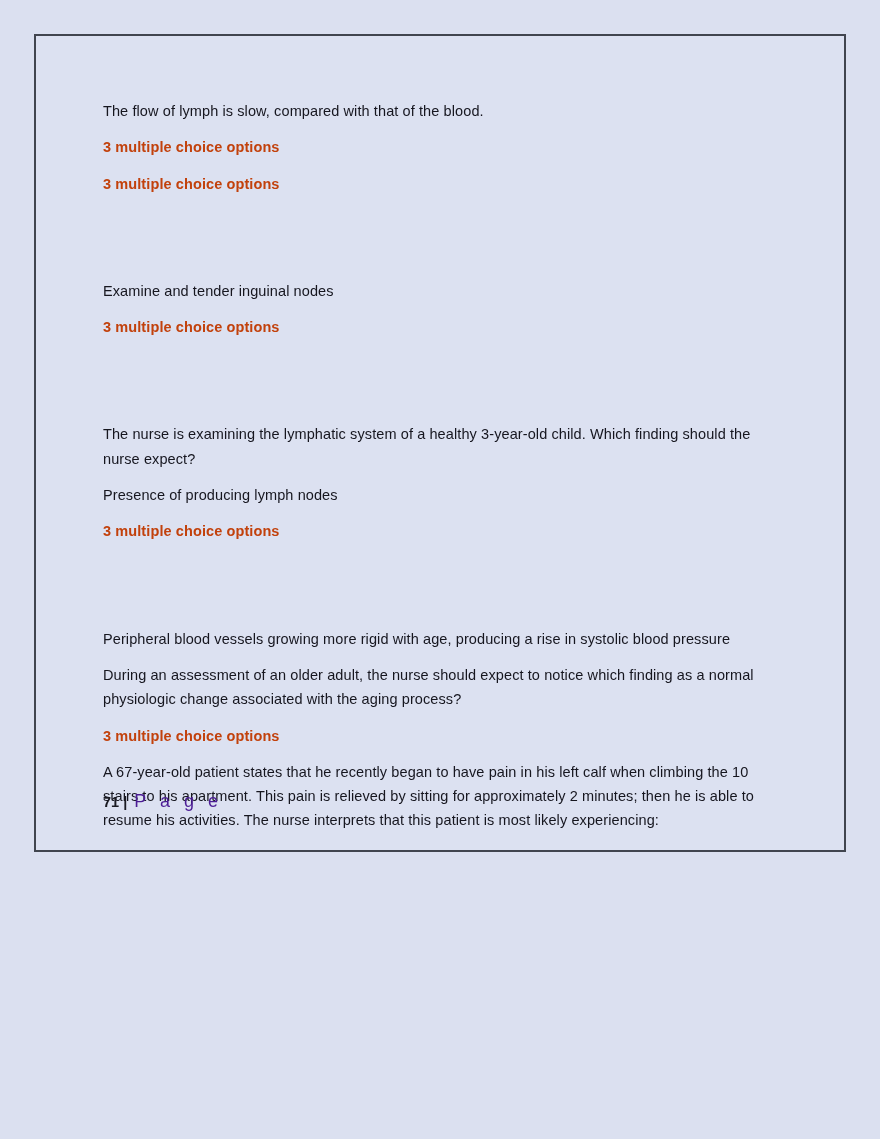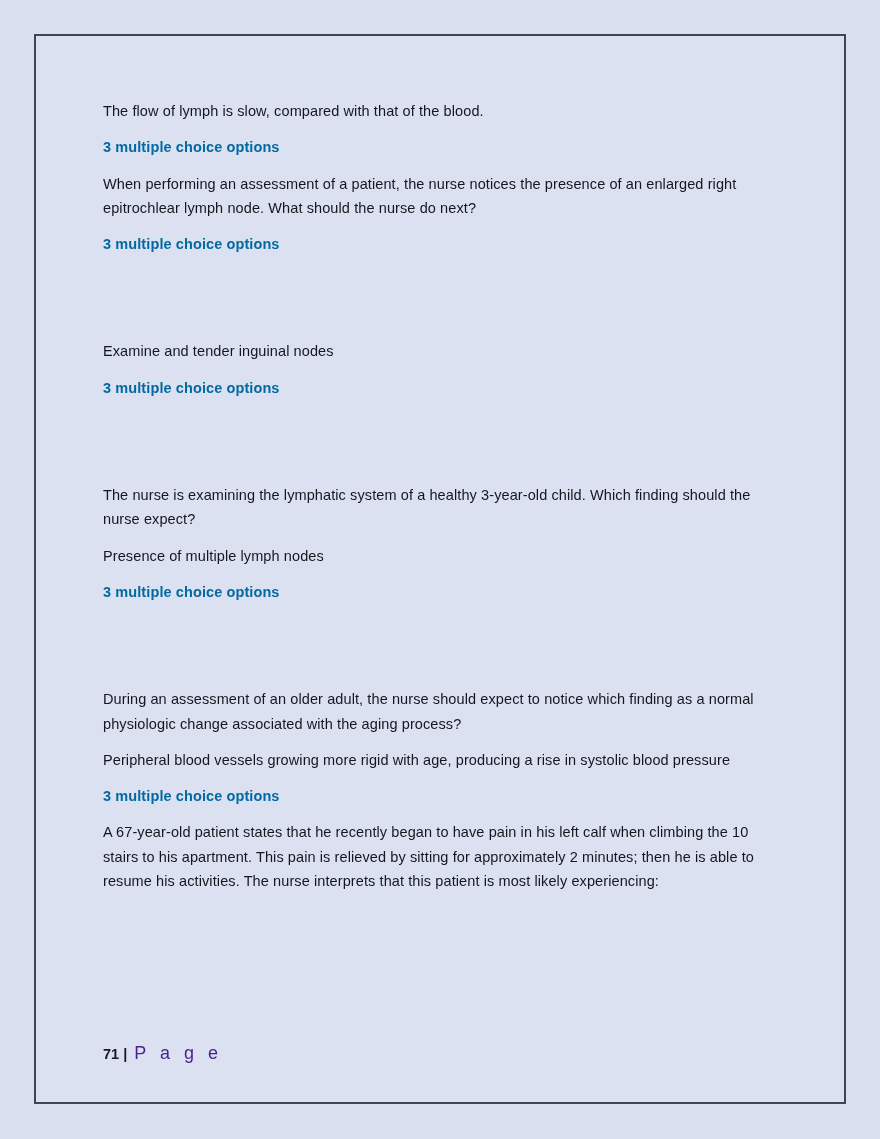--- a/index.html
+++ b/index.html
@@ -12,38 +12,38 @@
     background: #dbe0f0;
     font-family: "Liberation Sans", sans-serif;
     position: relative;
     overflow: hidden;
   }
   .page {
     position: absolute;
     left: 34px;
     top: 34px;
     width: 812px;
-    height: 1070px;
+    height: 818px;
     box-sizing: border-box;
     border: 2px solid #41454f;
     background: #dce1f1;
   }
   .content {
     padding: 63px 66px 0 67px;
   }
   .para {
     margin: 0 0 12px 0;
     font-size: 14.5px;
     line-height: 24.3px;
     color: #16161f;
     letter-spacing: 0.1px;
   }
   .bold-label {
     font-weight: bold;
-    color: #0369a1;
+    color: #c2410c;
   }
   .gap {
     height: 71px;
   }
   .footer {
     position: absolute;
     left: 67px;
     bottom: 36px;
     font-size: 14.5px;
     line-height: 24px;
@@ -63,38 +63,37 @@
     font-size: 18px;
   }
 </style>
 </head>
 <body>
 
 <div class="page">
   <div class="content">
     <p class="para">The flow of lymph is slow, compared with that of the blood.</p>
     <p class="para bold-label">3 multiple choice options</p>
-    <p class="para">When performing an assessment of a patient, the nurse notices the presence of an enlarged right epitrochlear lymph node. What should the nurse do next?</p>
     <p class="para bold-label">3 multiple choice options</p>
 
     <div class="gap"></div>
 
     <p class="para">Examine and tender inguinal nodes</p>
     <p class="para bold-label">3 multiple choice options</p>
 
     <div class="gap"></div>
 
     <p class="para">The nurse is examining the lymphatic system of a healthy 3-year-old child. Which finding should the nurse expect?</p>
-    <p class="para">Presence of multiple lymph nodes</p>
+    <p class="para">Presence of producing lymph nodes</p>
     <p class="para bold-label">3 multiple choice options</p>
 
     <div class="gap"></div>
 
+    <p class="para">Peripheral blood vessels growing more rigid with age, producing a rise in systolic blood pressure</p>
     <p class="para">During an assessment of an older adult, the nurse should expect to notice which finding as a normal physiologic change associated with the aging process?</p>
-    <p class="para">Peripheral blood vessels growing more rigid with age, producing a rise in systolic blood pressure</p>
     <p class="para bold-label">3 multiple choice options</p>
     <p class="para">A 67-year-old patient states that he recently began to have pain in his left calf when climbing the 10 stairs to his apartment. This pain is relieved by sitting for approximately 2 minutes; then he is able to resume his activities. The nurse interprets that this patient is most likely experiencing:</p>
   </div>
 
   <div class="footer">
     <span class="pg-num">71</span><span class="pg-sep">|</span><span class="pg-label">P a g e</span>
   </div>
 </div>
 
 </body></html>

